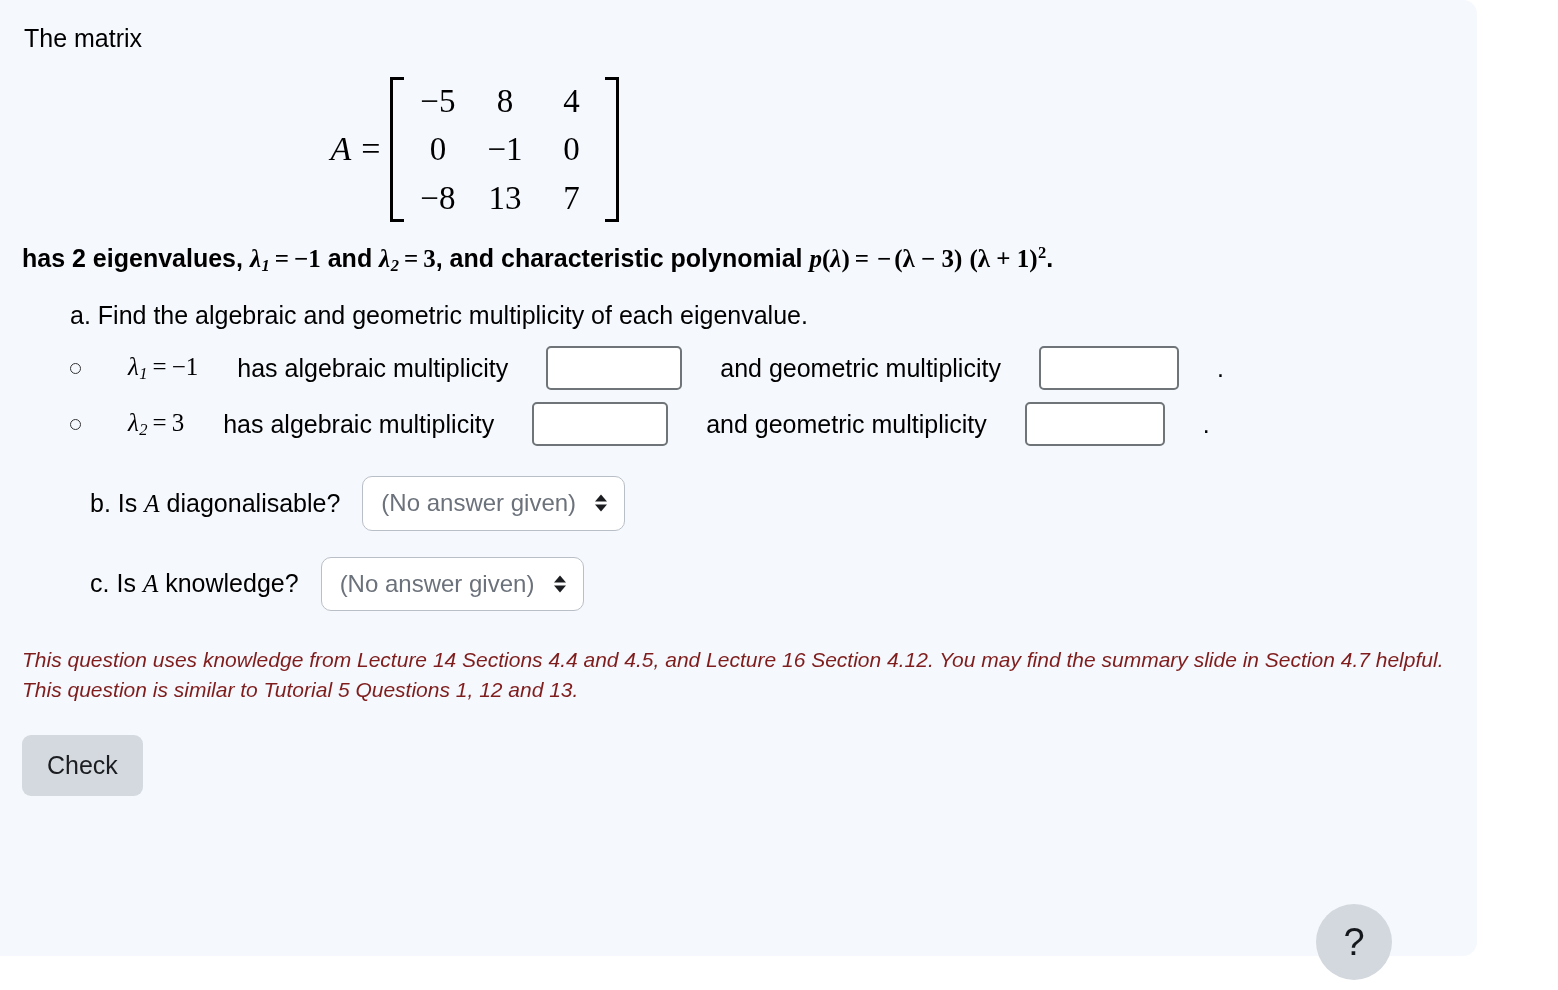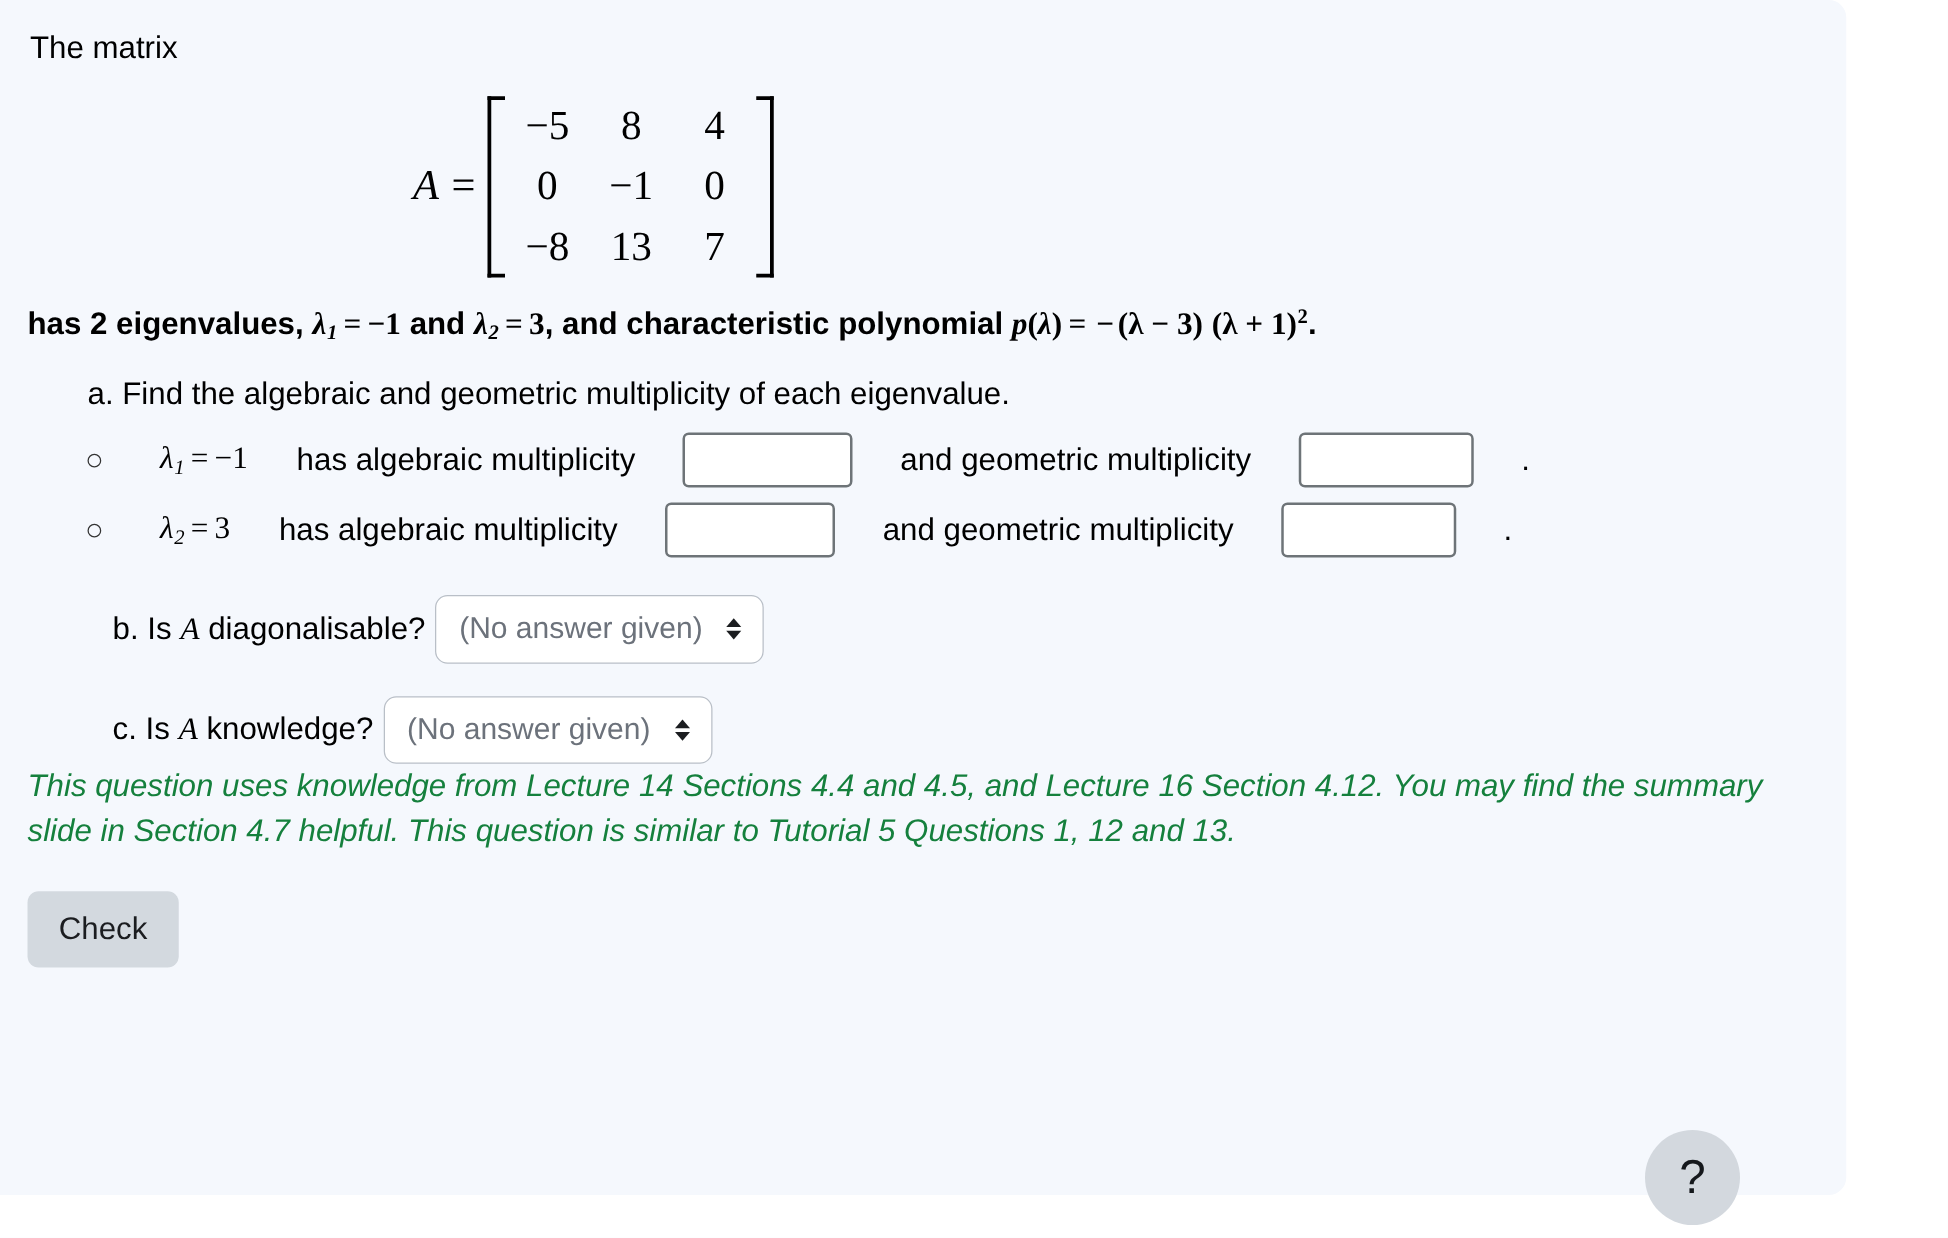--- a/index.html
+++ b/index.html
@@ -173,21 +173,21 @@
     margin-left: 68px;
     font-size: 25px;
   }
   #part-b { margin-top: 30px; }
   #part-c { margin-top: 26px; }
 
   .select-wrap {
     position: relative;
     display: inline-flex;
     align-items: center;
-    margin-left: 8px;
+    margin-left: 22px;
   }
   select.answer-select {
     appearance: none;
     -webkit-appearance: none;
     background: #ffffff;
     border: 1px solid #b9bfc7;
     border-radius: 10px;
     font-size: 24px;
     font-family: "Liberation Sans", sans-serif;
     color: #6c727b;
@@ -209,25 +209,26 @@
     display: block;
     width: 0; height: 0;
     border-left: 6px solid transparent;
     border-right: 6px solid transparent;
   }
   .select-arrows i.up   { border-bottom: 7px solid #1b1d20; }
   .select-arrows i.down { border-top: 7px solid #1b1d20; }
 
   
   #footnote {
-    font-size: 25px;
+    margin-top: 34px;
+    font-size: 21px;
     font-style: italic;
     line-height: 1.44;
     max-width: 1425px;
-    color: #15803d;
+    color: #7f1d1d;
   }
 
   
   #check-button {
     margin-top: 30px;
     display: inline-block;
     background: #d3d9df;
     border: none;
     border-radius: 9px;
     color: #1b1d20;

